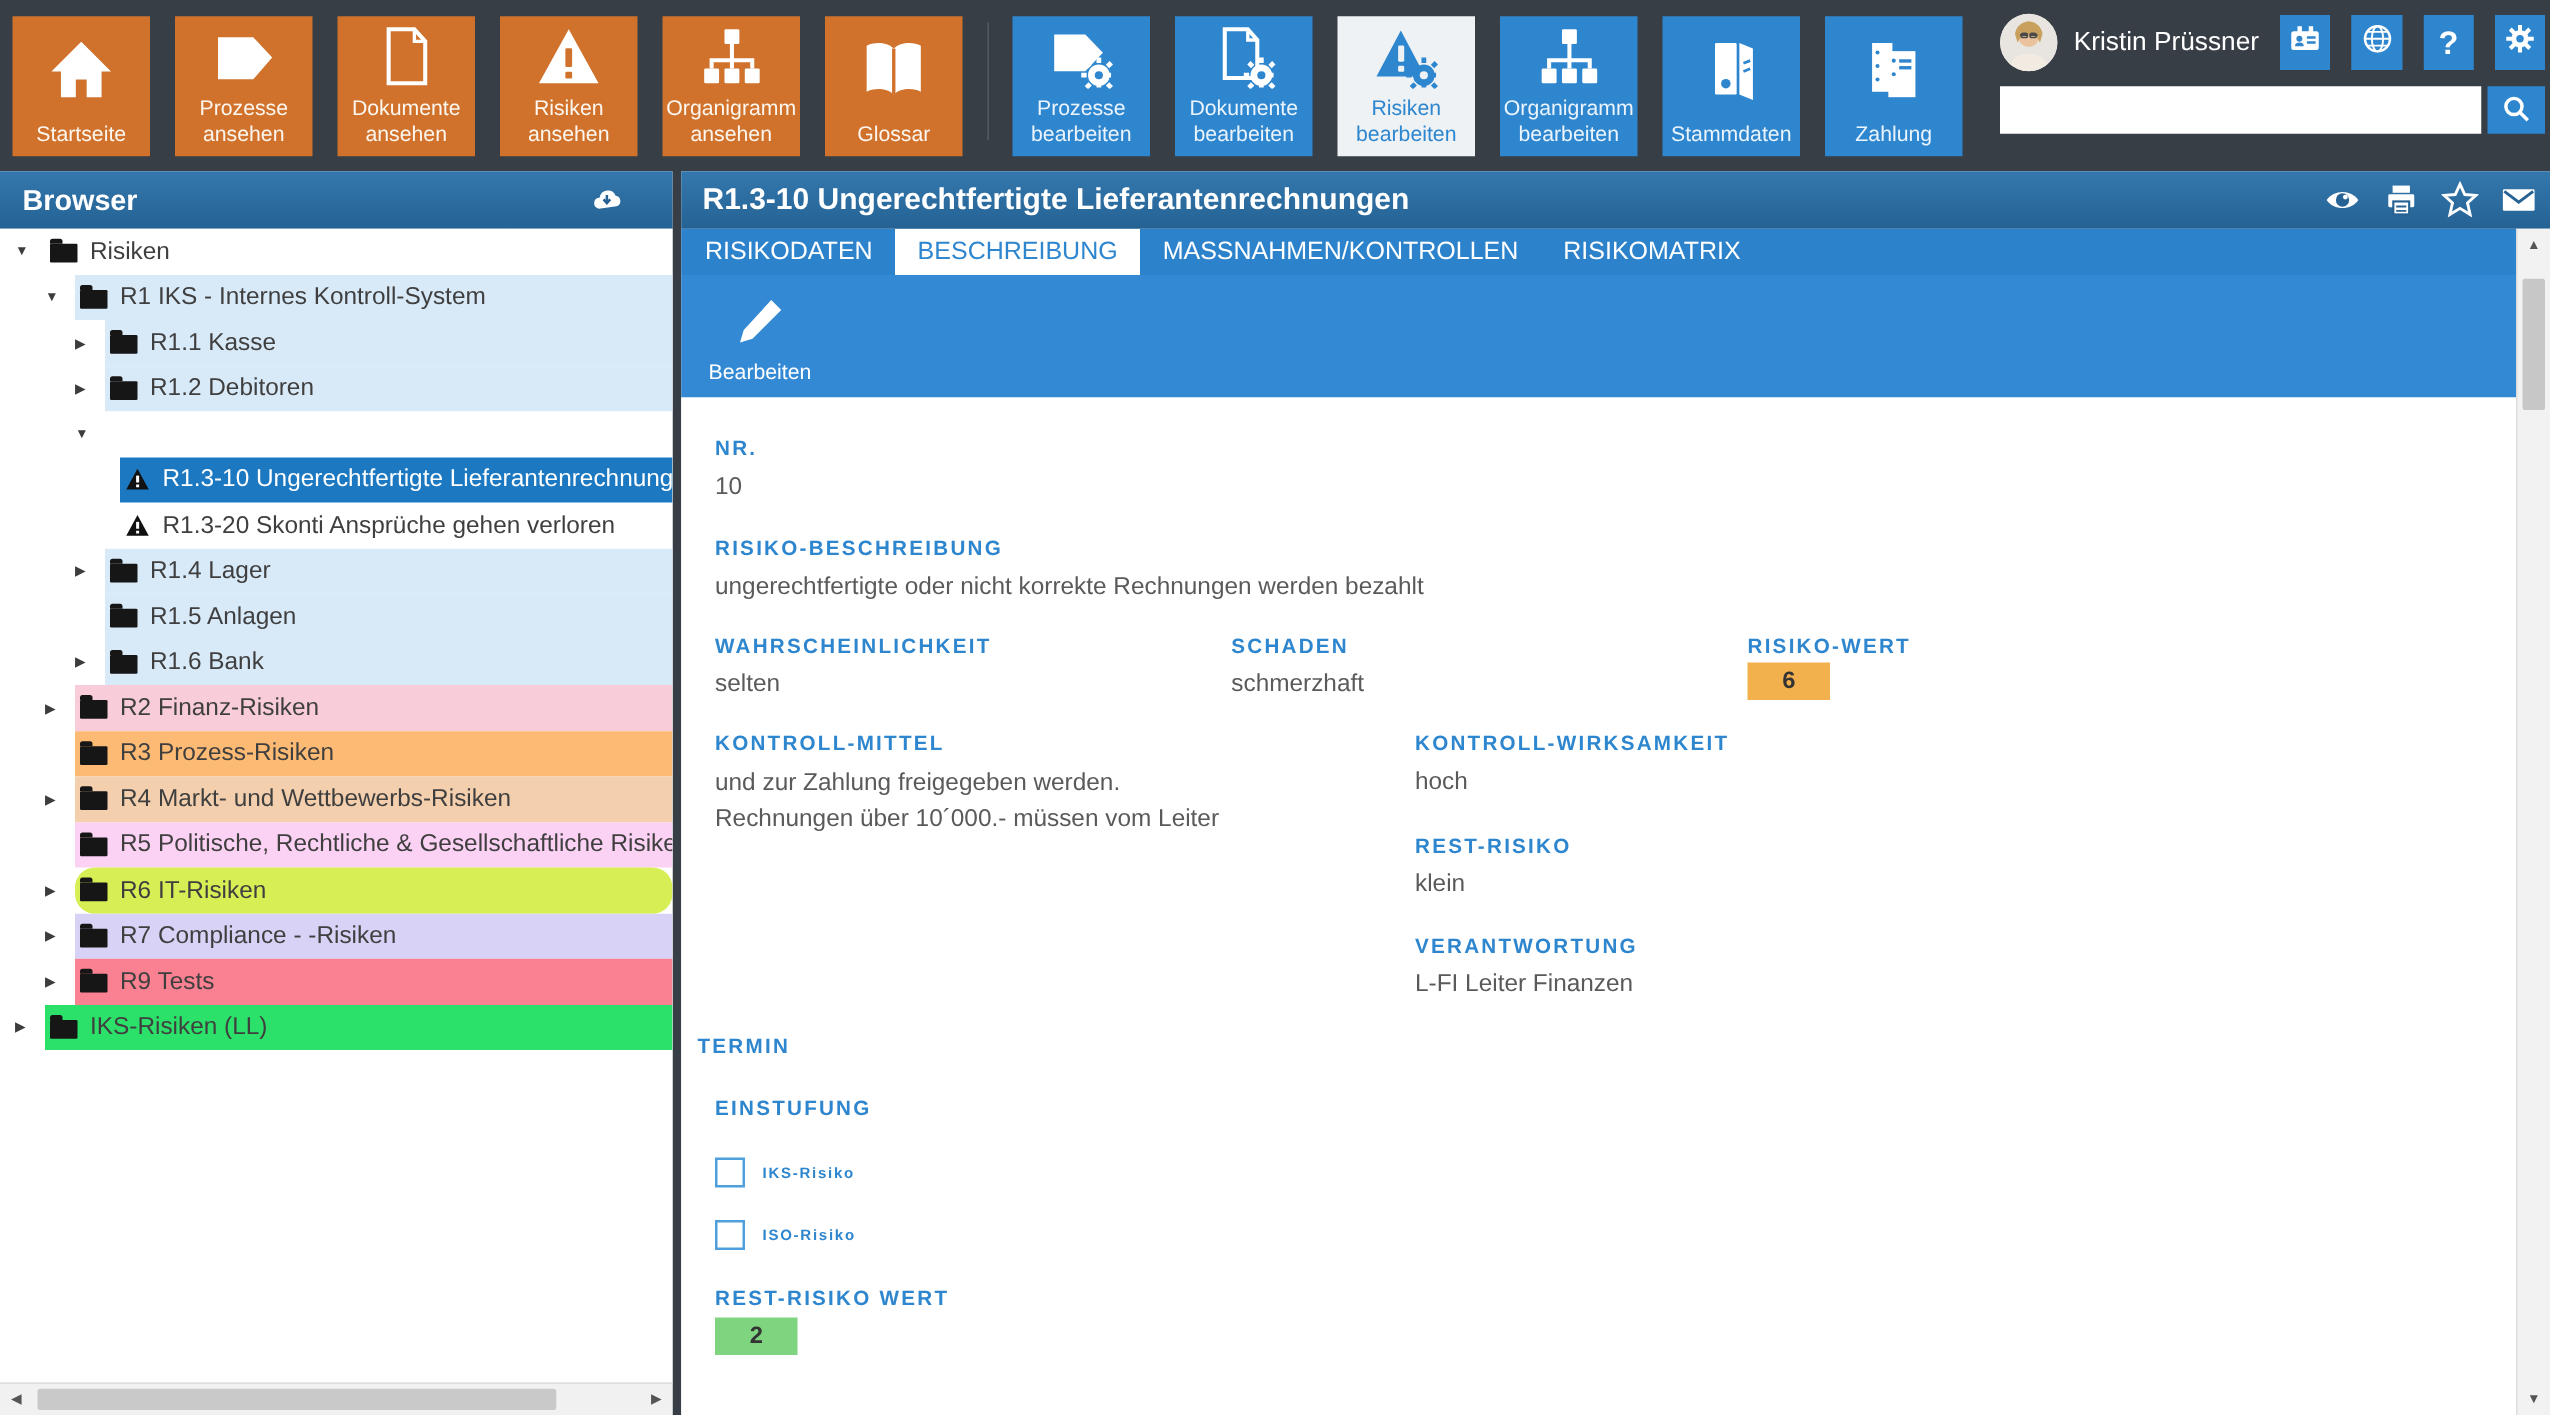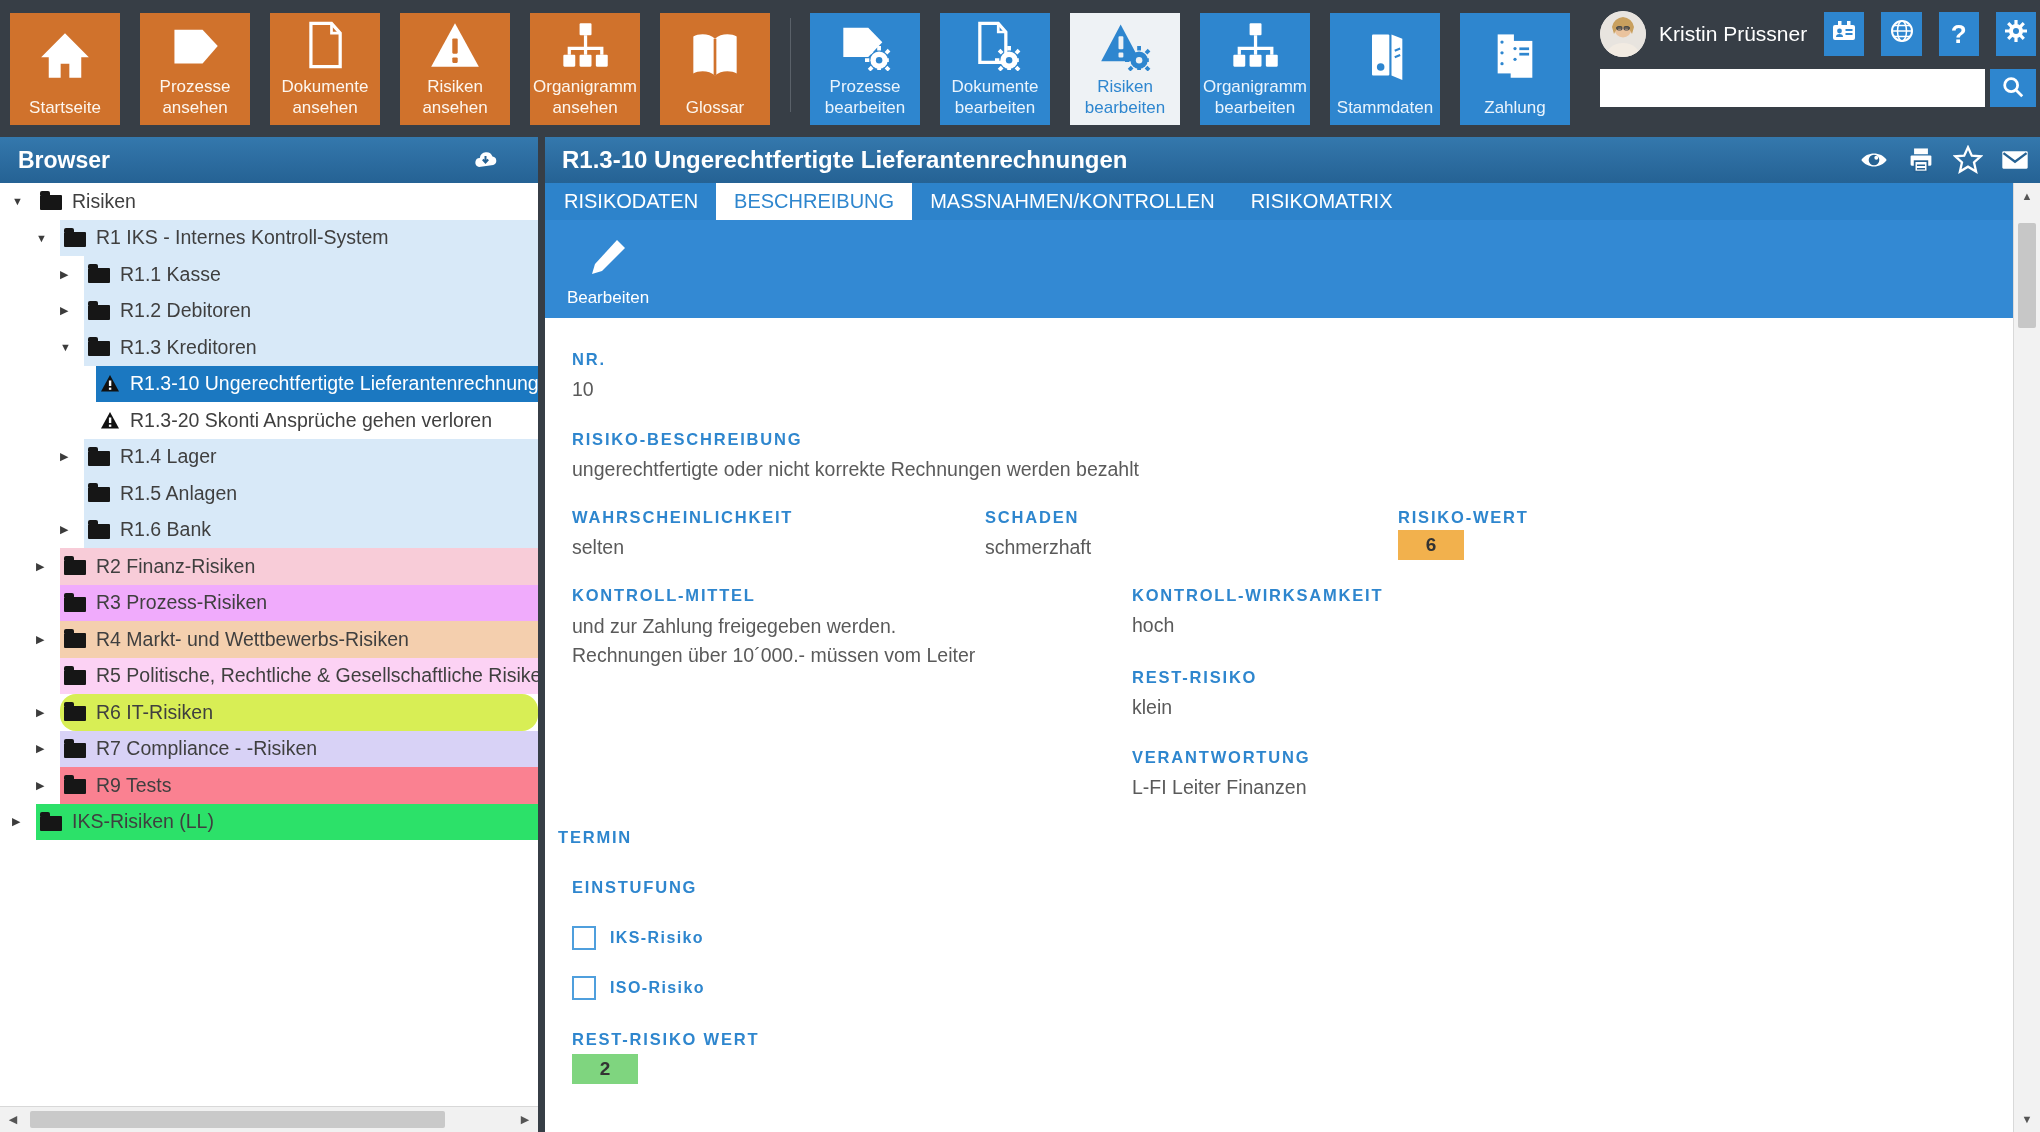--- a/index.html
+++ b/index.html
@@ -75,21 +75,21 @@
   .edit-btn { margin-left:15px; width:96px; height:86px; display:flex; flex-direction:column; align-items:center; justify-content:center; cursor:pointer; }
   .edit-btn svg { width:40px; height:40px; }
   .edit-btn span { color:#fff; font-size:17px; margin-top:6px; }
   .fields { position:absolute; top:181px; left:0; width:calc(100% - 27px); bottom:0; background:#fff; }
   .flabel { position:absolute; color:#2e86ce; font-size:16.5px; font-weight:bold; letter-spacing:1.8px; white-space:nowrap; }
   .fvalue { position:absolute; color:#5a5a5a; font-size:19.5px; white-space:nowrap; }
   .fblock { position:absolute; color:#5a5a5a; font-size:19.5px; line-height:29px; }
   .badge { position:absolute; width:66px; height:30px; text-align:center; line-height:30px; font-size:19px; font-weight:bold; color:#333; }
   .cbrow { position:absolute; display:flex; align-items:center; gap:14px; cursor:pointer; }
   .cbox { width:24px; height:24px; background:#fff; border:2px solid #4f9fdd; }
-  .cblabel { color:#2e86ce; font-size:16px; font-weight:bold; letter-spacing:1.4px; }
+  .cblabel { color:#2e86ce; font-size:12px; font-weight:bold; letter-spacing:1.4px; }
 
   
   .vscroll { position:absolute; right:0; top:46px; bottom:0; width:27px; background:#f2f2f2; border-left:1px solid #d9d9d9; }
   .vs-up,.vs-down { position:absolute; left:0; width:26px; height:26px; text-align:center; line-height:26px; font-size:11px; color:#555; cursor:pointer; }
   .vs-up { top:0; } .vs-down { bottom:0; }
   .vs-thumb { position:absolute; left:4px; right:4px; top:40px; height:105px; background:#c7c7c7; border-radius:2px; cursor:pointer; }
 </style>
 </head>
 <body>
 
@@ -353,24 +353,20 @@
         <div class="trow lvl3">
           <span class="arrow">▶</span>
           <span class="thl" style="background-color: rgb(216, 233, 248);">
             <span class="folder"></span>
             <span class="tlabel">R1.2 Debitoren</span>
           </span>
         </div>
 
         <div class="trow lvl3">
           <span class="arrow">▼</span>
-          <span class="thl" style="background-color: rgb(216, 233, 248);">
-            <span class="folder"></span>
-            <span class="tlabel">R1.3 Kreditoren</span>
-          </span>
         </div>
 
         <div class="trow lvl4 sel">
           <span class="thl" style="background-color: rgb(27, 120, 193);">
             <span class="warnico">
               <svg viewBox="0 0 20 19">
                   <polygon points="10,1 19,17.5 1,17.5" fill="#111"></polygon>
                   <rect x="8.9" y="6.5" width="2.4" height="5.5" fill="#fff"></rect>
                   <rect x="8.9" y="13.6" width="2.4" height="2.2" fill="#fff"></rect>
                 </svg>
@@ -419,21 +415,21 @@
         <div class="trow lvl2">
           <span class="arrow">▶</span>
           <span class="thl" style="background-color: rgb(248, 204, 216);">
             <span class="folder"></span>
             <span class="tlabel">R2 Finanz-Risiken</span>
           </span>
         </div>
 
         <div class="trow lvl2">
           <span class="arrow"></span>
-          <span class="thl" style="background-color: #f0abfc;">
+          <span class="thl" style="background-color: #fdba74;">
             <span class="folder"></span>
             <span class="tlabel">R3 Prozess-Risiken</span>
           </span>
         </div>
 
         <div class="trow lvl2">
           <span class="arrow">▶</span>
           <span class="thl" style="background-color: rgb(244, 207, 174);">
             <span class="folder"></span>
             <span class="tlabel">R4 Markt- und Wettbewerbs-Risiken</span>

